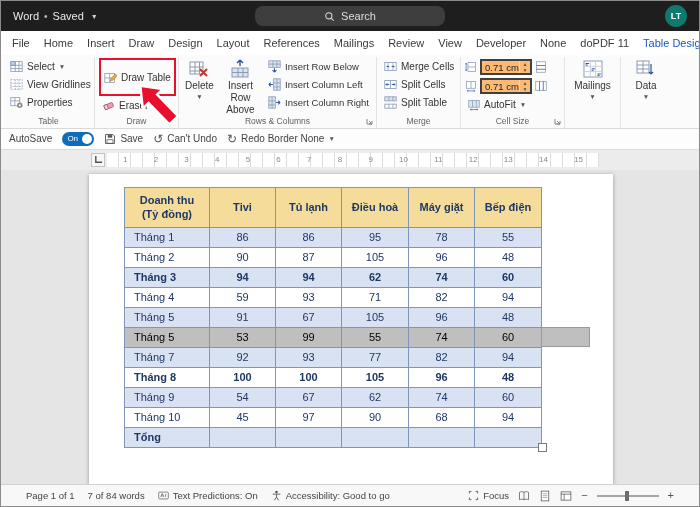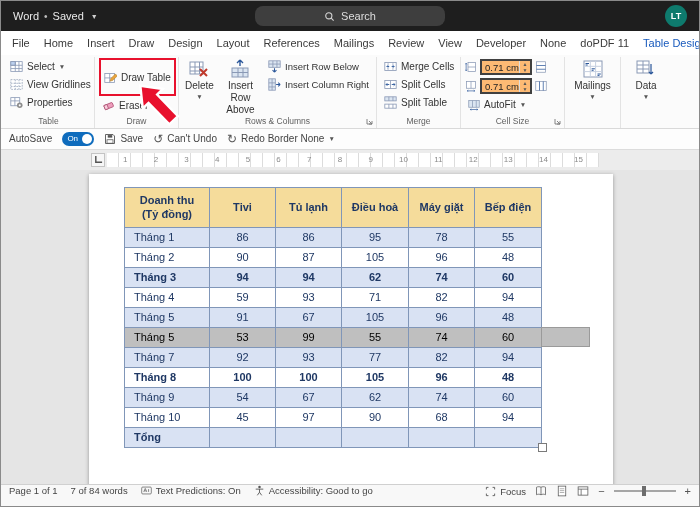--- a/index.html
+++ b/index.html
@@ -63,21 +63,21 @@
 .row-plain td{background:#fff}
 .row-bold-alt td{background:#d9e2f3;font-weight:bold}
 .row-bold-plain td{background:#fff;font-weight:bold}
 .row-selected td{background:#bfbfbf;color:#000}
 .row-total td{background:#d9e2f3}
 .row-total td:first-child{font-weight:bold}
 .row-ext{position:absolute;left:452px;top:153px;width:49px;height:20px;background:#bfbfbf;border:1px solid #9a9a9a}
 .resize-handle{position:absolute;left:449px;top:269px;width:9px;height:9px;background:#fff;border:1px solid #7a7a7a}
 
 
-.statusbar{flex:0 0 22px;border-top:1px solid #d0d0d0;background:#f8f8f8;display:flex;align-items:flex-start;font-size:9.5px;color:#444;padding:0 8px;gap:13px}
+.statusbar{flex:0 0 22px;border-top:1px solid #d0d0d0;background:#f8f8f8;display:flex;align-items:center;font-size:9.5px;color:#444;padding:0 25px;gap:13px}
 .sb-item{display:flex;align-items:center;gap:4px;white-space:nowrap}
 .sb-right{margin-left:auto;display:flex;align-items:center;gap:9px}
 .zoom-track{width:62px;height:2px;background:#a6a6a6;position:relative}
 .zoom-knob{position:absolute;left:28px;top:-4px;width:4px;height:10px;background:#6d6d6d}
 .zglyph{font-size:11px;color:#555;line-height:1}
 
 
 .anno-arrow{position:absolute;left:126px;top:76px;z-index:60;pointer-events:none}
 .ic{display:inline-block;vertical-align:middle}
 </style>
@@ -206,20 +206,28 @@
           <span>Above</span>
         </div>
         <div class="vstack">
           <div class="sbtn" style="font-size:9.5px">
             <svg class="ic" width="13" height="13" viewBox="0 0 16 16">
                 <rect x="1" y="1" width="14" height="8" fill="#dbe5f1" stroke="#8a99b5"></rect>
                 <path d="M1 5h14M6 1v8M11 1v8" stroke="#8a99b5"></path>
                 <path d="M8 10v5M8 15l-2.4-2.4M8 15l2.4-2.4" stroke="#2b579a" stroke-width="1.3" fill="none"></path>
               </svg>
             <span>Insert Row Below</span>
+          </div>
+          <div class="sbtn" style="font-size:9.5px">
+            <svg class="ic" width="13" height="13" viewBox="0 0 16 16">
+                <rect x="7" y="1" width="8" height="14" fill="#dbe5f1" stroke="#8a99b5"></rect>
+                <path d="M11 1v14M7 6h8M7 11h8" stroke="#8a99b5"></path>
+                <path d="M6 8H1M1 8l2.4-2.4M1 8l2.4 2.4" stroke="#2b579a" stroke-width="1.3" fill="none"></path>
+              </svg>
+            <span>Insert Column Left</span>
           </div>
           <div class="sbtn" style="font-size:9.5px">
             <svg class="ic" width="13" height="13" viewBox="0 0 16 16">
                 <rect x="1" y="1" width="8" height="14" fill="#dbe5f1" stroke="#8a99b5"></rect>
                 <path d="M5 1v14M1 6h8M1 11h8" stroke="#8a99b5"></path>
                 <path d="M10 8h5M15 8l-2.4-2.4M15 8l-2.4 2.4" stroke="#2b579a" stroke-width="1.3" fill="none"></path>
               </svg>
             <span>Insert Column Right</span>
           </div>
         </div>

